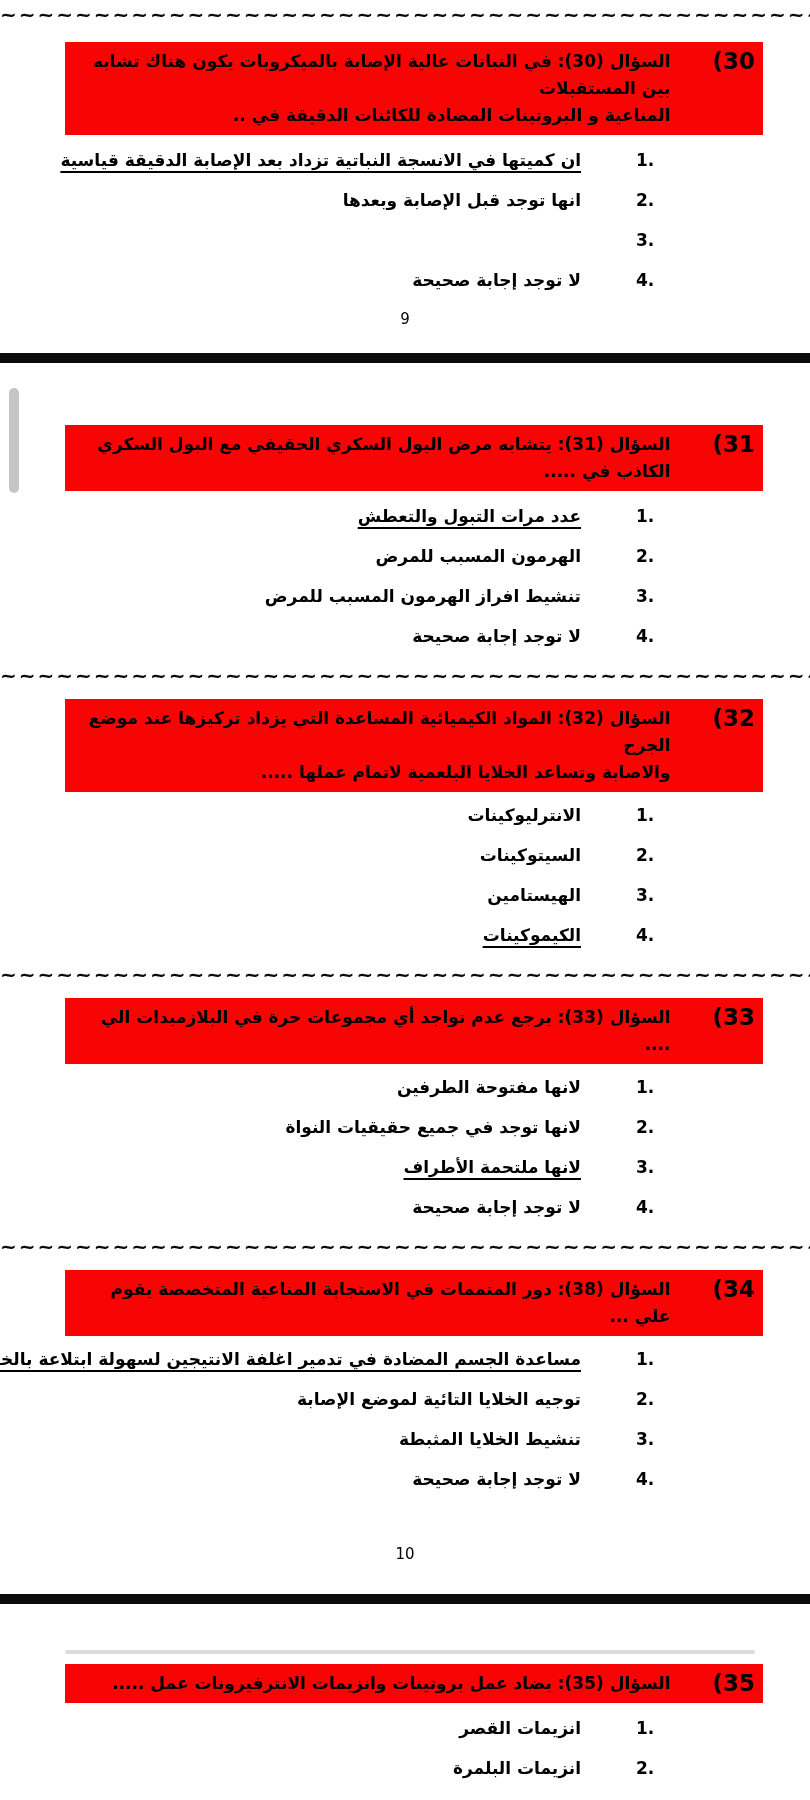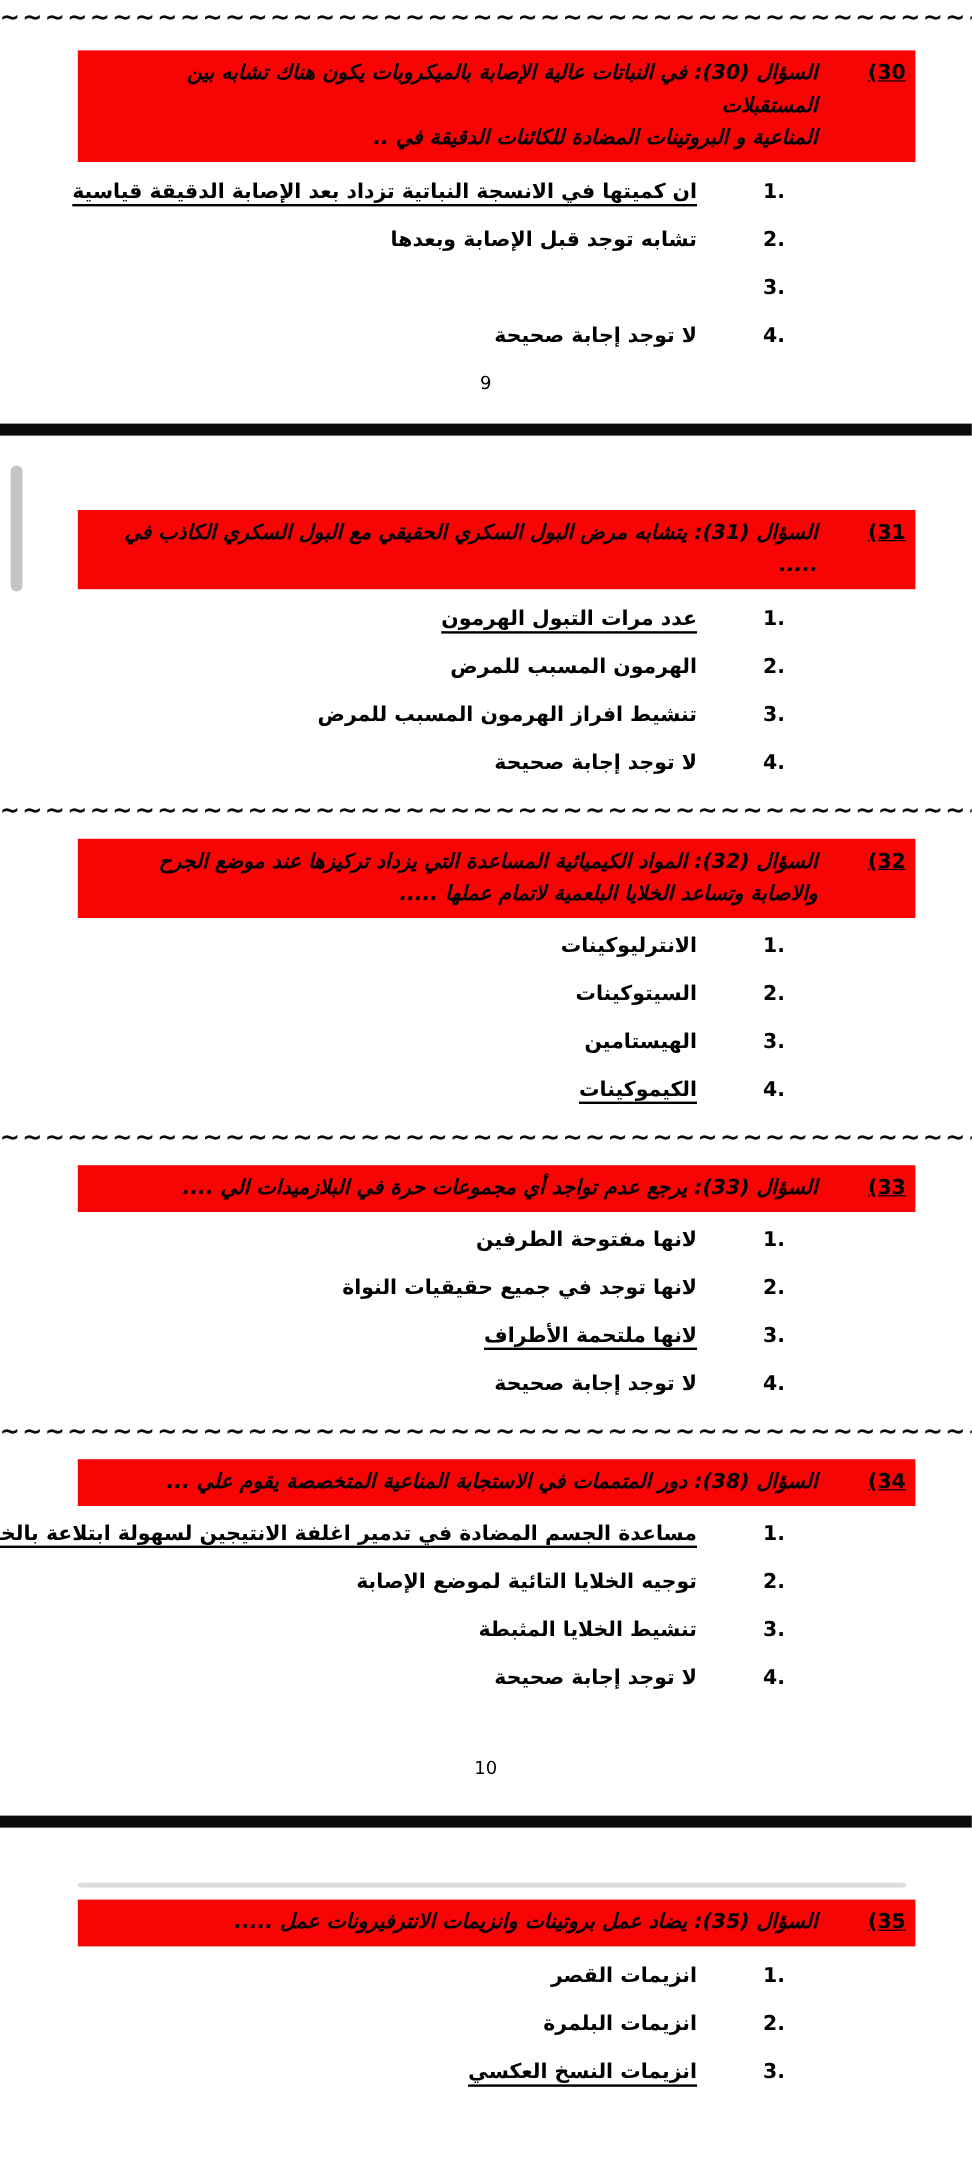--- a/index.html
+++ b/index.html
@@ -33,24 +33,23 @@
     margin:0 47px 0 65px;
     padding:6px 8px;
     font-weight:700;
     font-size:17px;
     line-height:27px;
   }
   .q-header .q-num{
     direction:ltr;
     unicode-bidi:isolate;
     flex:0 0 auto;
-    font-size:17px;
-    text-decoration:underline;
-  }
-  .q-title{flex:1 1 auto; min-width:0;font-style:italic;}
+    font-size:23px;
+  }
+  .q-title{flex:1 1 auto; min-width:0;}
   .q-title .line1{text-align:right;}
   .q-title .line2{text-align:right;}
   .q-title .line2:empty{display:none;}
   .opts{margin-top:12px;}
   .opts.tight{margin-top:10px;}
   .opt{
     display:flex;
     align-items:baseline;
     column-gap:55px;
     padding-left:0;
@@ -125,21 +124,21 @@
       <div class="line2">المناعية و البروتينات المضادة للكائنات الدقيقة في ..</div>
     </div>
   </div>
   <div class="opts">
     <div class="opt">
       <span class="opt-num">1.</span>
       <span class="opt-text underline">ان كميتها في الانسجة النباتية تزداد بعد الإصابة الدقيقة قياسية</span>
     </div>
     <div class="opt">
       <span class="opt-num">2.</span>
-      <span class="opt-text">تشابه توجد قبل الإصابة وبعدها</span>
+      <span class="opt-text">انها توجد قبل الإصابة وبعدها</span>
     </div>
     <div class="opt">
       <span class="opt-num">3.</span>
     </div>
     <div class="opt">
       <span class="opt-num">4.</span>
       <span class="opt-text">لا توجد إجابة صحيحة</span>
     </div>
   </div>
 
@@ -149,21 +148,21 @@
   <div class="q-header mt-q31">
     <span class="q-num">(31</span>
     <div class="q-title">
       <div class="line1">السؤال (31): يتشابه مرض البول السكري الحقيقي مع البول السكري الكاذب في .....</div>
 
     </div>
   </div>
   <div class="opts">
     <div class="opt">
       <span class="opt-num">1.</span>
-      <span class="opt-text underline">عدد مرات التبول الهرمون</span>
+      <span class="opt-text underline">عدد مرات التبول والتعطش</span>
     </div>
     <div class="opt">
       <span class="opt-num">2.</span>
       <span class="opt-text">الهرمون المسبب للمرض</span>
     </div>
     <div class="opt">
       <span class="opt-num">3.</span>
       <span class="opt-text">تنشيط افراز الهرمون المسبب للمرض</span>
     </div>
     <div class="opt">

